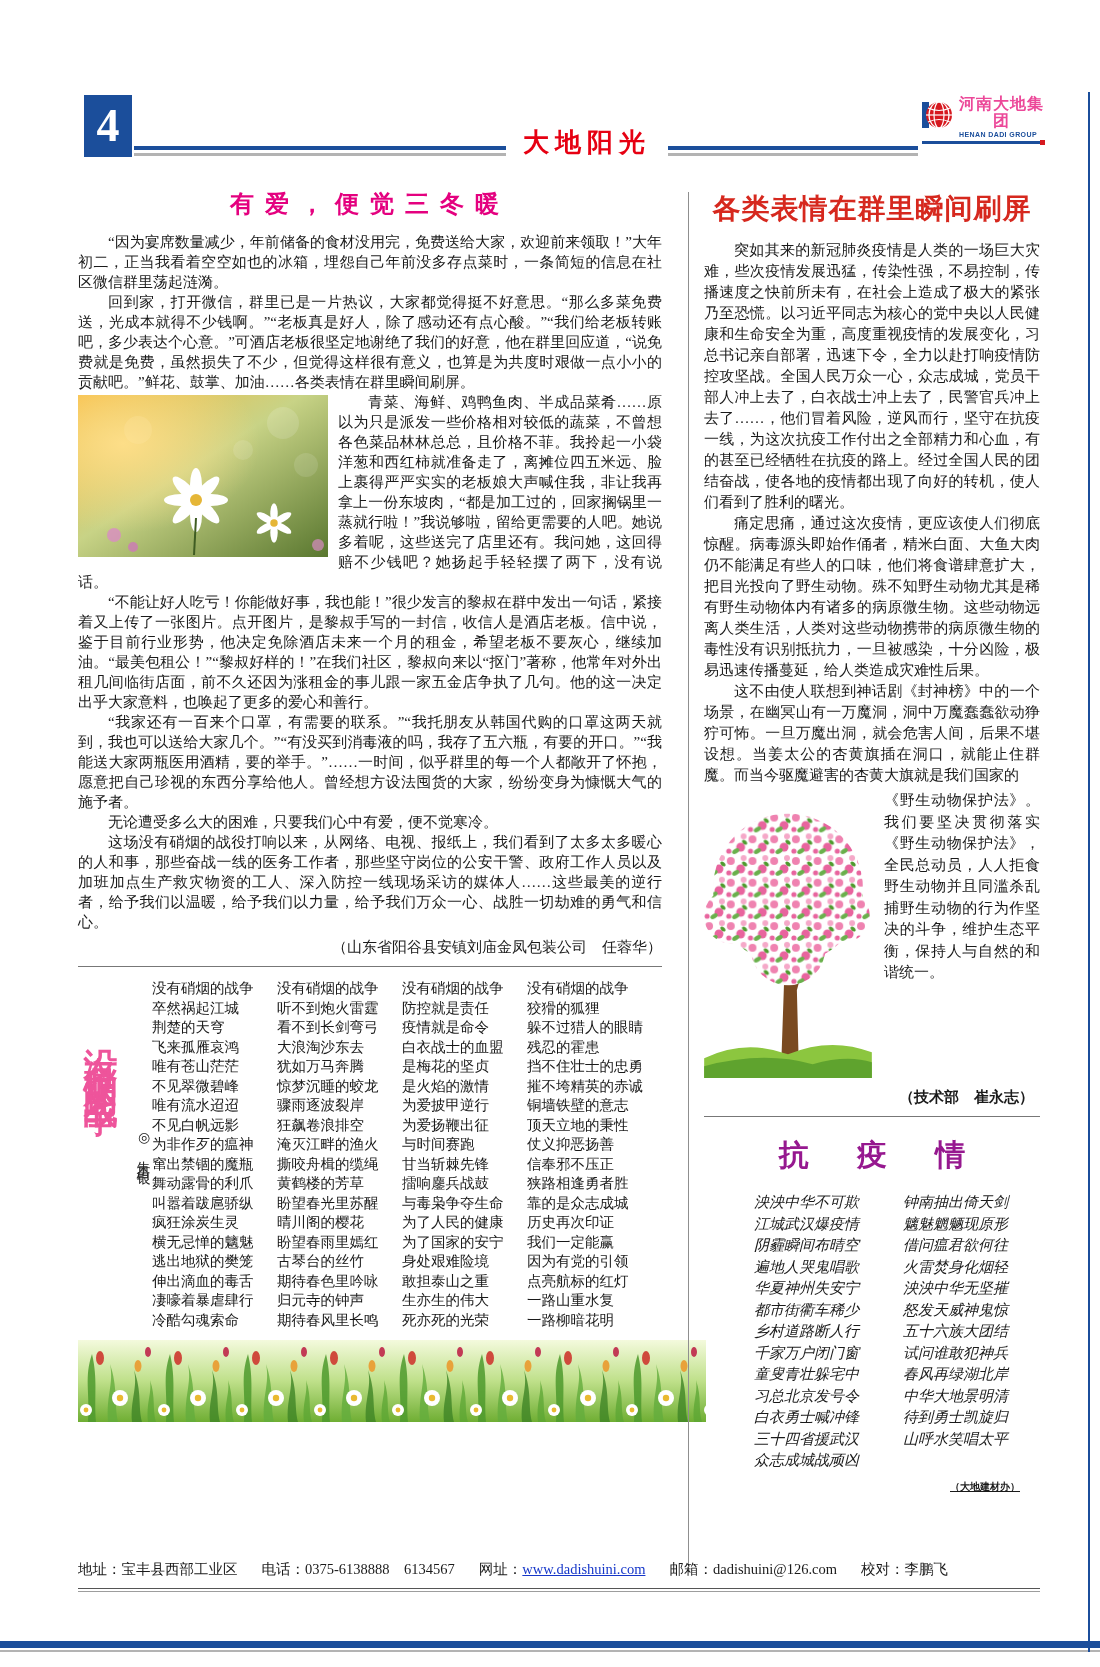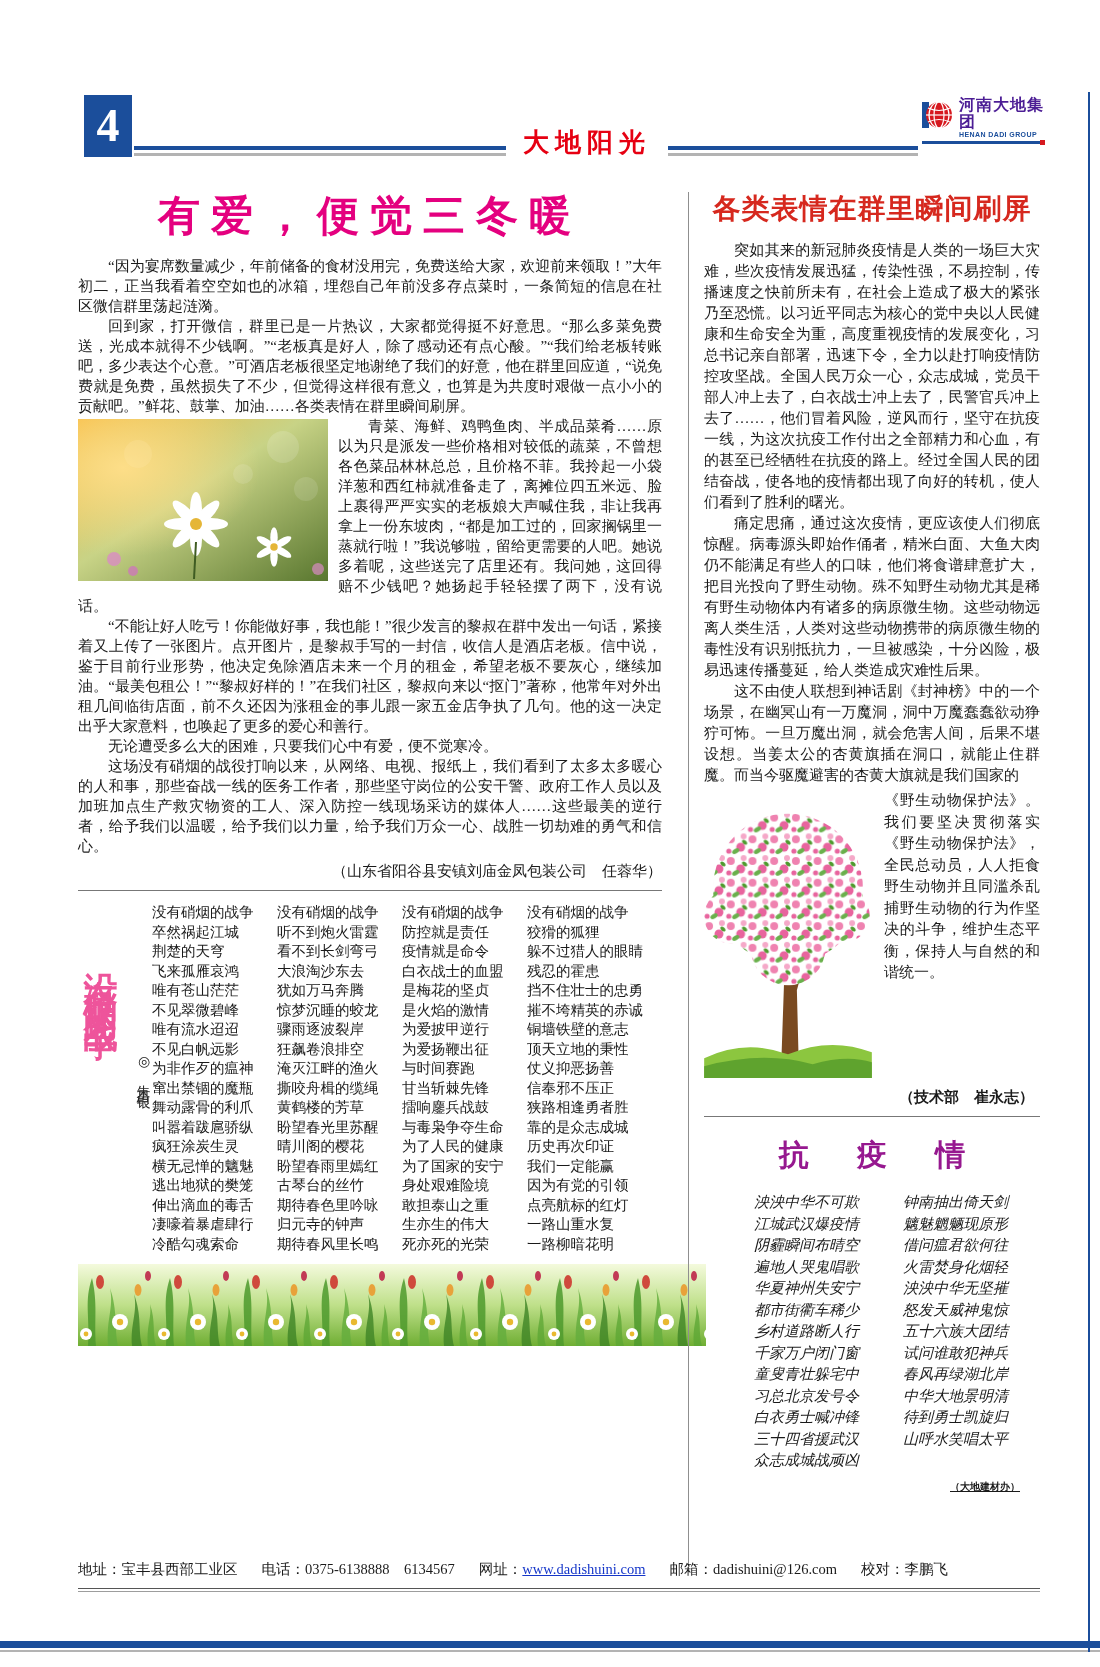--- a/index.html
+++ b/index.html
@@ -11,33 +11,33 @@
            font-family:"Liberation Serif",serif;}
   .dbl-rule{position:absolute;height:3px;border-top:4px solid #1b4e9b;border-bottom:3px solid #b3b3b3;}
   .rule-left{left:134px;top:146px;width:372px;}
   .rule-right{left:668px;top:146px;width:250px;}
   .masthead{position:absolute;left:506px;top:125px;width:162px;text-align:center;
             font-family:"Liberation Sans","DejaVu Sans",sans-serif;
             font-size:26px;font-weight:bold;color:#e60012;letter-spacing:6px;}
   .logo{position:absolute;left:922px;top:97px;width:122px;}
   .logo-row{display:flex;align-items:center;gap:5px;}
   .logo-txt{display:flex;flex-direction:column;line-height:1.05;}
-  .logo-cn{font-family:Liberation Serif, serif;font-weight:bold;
-           color:#4c1d95;font-size:16px;letter-spacing:1px;}
+  .logo-cn{font-family:Liberation Mono, monospace;font-weight:bold;
+           color:#ec4899;font-size:16px;letter-spacing:1px;text-align:center;}
   .logo-en{font-family:"Liberation Sans","DejaVu Sans",sans-serif;font-weight:bold;
            color:#1b4e9b;font-size:7px;letter-spacing:0.4px;}
   .logo-bar{margin-top:3px;height:3px;background:#1b4e9b;position:relative;}
   .logo-bar i{position:absolute;right:-1px;top:-1px;width:5px;height:5px;background:#d6191f;}
   
   .left-col{position:absolute;left:78px;top:186px;width:584px;}
   .divider-v{position:absolute;left:688px;top:192px;width:1px;height:1380px;background:#8f8f8f;}
   .right-col{position:absolute;left:704px;top:186px;width:336px;}
   
   .a1-title{text-align:center;font-family:"Liberation Sans","DejaVu Sans",sans-serif;
-            font-size:42px;font-weight:bold;color:#e4007f;letter-spacing:11px;margin:2px 0 12px 0;}
+            font-size:24px;font-weight:bold;color:#e4007f;letter-spacing:11px;margin:2px 0 12px 0;}
   .bp{margin:0;text-indent:2em;text-align:justify;font-size:15px;line-height:20px;}
   .left-col .bp{font-size:15px;line-height:20px;}
   .photo{float:left;margin:3px 10px 3px 0;}
   .byline{text-align:right;font-size:15px;margin-top:6px;}
   .sec-rule{border-top:1px solid #777;margin-top:9px;}
   
   .poem1{display:flex;margin-top:12px;}
   .p1-title{writing-mode:vertical-rl;font-family:"Liberation Sans","DejaVu Sans",sans-serif;
             font-size:34px;font-weight:bold;color:#ee549b;letter-spacing:9px;
             padding-top:42px;width:46px;}
@@ -156,20 +156,21 @@
             <circle r="6" fill="#e5b637"></circle>
           </g>
           <circle cx="36" cy="140" r="7" fill="#d98cc3" opacity="0.8"></circle>
           <circle cx="55" cy="152" r="5" fill="#cd79b8" opacity="0.8"></circle>
           <circle cx="240" cy="150" r="6" fill="#d98cc3" opacity="0.7"></circle>
         </svg>
       </span>
       <span>青菜、海鲜、鸡鸭鱼肉、半成品菜肴……原以为只是派发一些价格相对较低的蔬菜，不曾想各色菜品林林总总，且价格不菲。我拎起一小袋洋葱和西红柿就准备走了，离摊位四五米远、脸上裹得严严实实的老板娘大声喊住我，非让我再拿上一份东坡肉，“都是加工过的，回家搁锅里一蒸就行啦！”我说够啦，留给更需要的人吧。她说多着呢，这些送完了店里还有。我问她，这回得赔不少钱吧？她扬起手轻轻摆了两下，没有说话。</span>
     </p>
     <p class="bp">“不能让好人吃亏！你能做好事，我也能！”很少发言的黎叔在群中发出一句话，紧接着又上传了一张图片。点开图片，是黎叔手写的一封信，收信人是酒店老板。信中说，鉴于目前行业形势，他决定免除酒店未来一个月的租金，希望老板不要灰心，继续加油。“最美包租公！”“黎叔好样的！”在我们社区，黎叔向来以“抠门”著称，他常年对外出租几间临街店面，前不久还因为涨租金的事儿跟一家五金店争执了几句。他的这一决定出乎大家意料，也唤起了更多的爱心和善行。</p>
+    <p class="bp">“我家还有一百来个口罩，有需要的联系。”“我托朋友从韩国代购的口罩这两天就到，我也可以送给大家几个。”“有没买到消毒液的吗，我存了五六瓶，有要的开口。”“我能送大家两瓶医用酒精，要的举手。”……一时间，似乎群里的每一个人都敞开了怀抱，愿意把自己珍视的东西分享给他人。曾经想方设法囤货的大家，纷纷变身为慷慨大气的施予者。</p>
     <p class="bp">无论遭受多么大的困难，只要我们心中有爱，便不觉寒冷。</p>
     <p class="bp">这场没有硝烟的战役打响以来，从网络、电视、报纸上，我们看到了太多太多暖心的人和事，那些奋战一线的医务工作者，那些坚守岗位的公安干警、政府工作人员以及加班加点生产救灾物资的工人、深入防控一线现场采访的媒体人……这些最美的逆行者，给予我们以温暖，给予我们以力量，给予我们万众一心、战胜一切劫难的勇气和信心。</p>
     <div class="byline">（山东省阳谷县安镇刘庙金凤包装公司　任蓉华）</div>
 
     <div class="sec-rule"></div>
 
     <div class="poem1">
       <div class="p1-title">没有硝烟的战争</div>
       <div class="p1-author">◎朱昌银</div>
       <div class="pcol">没有硝烟的战争

